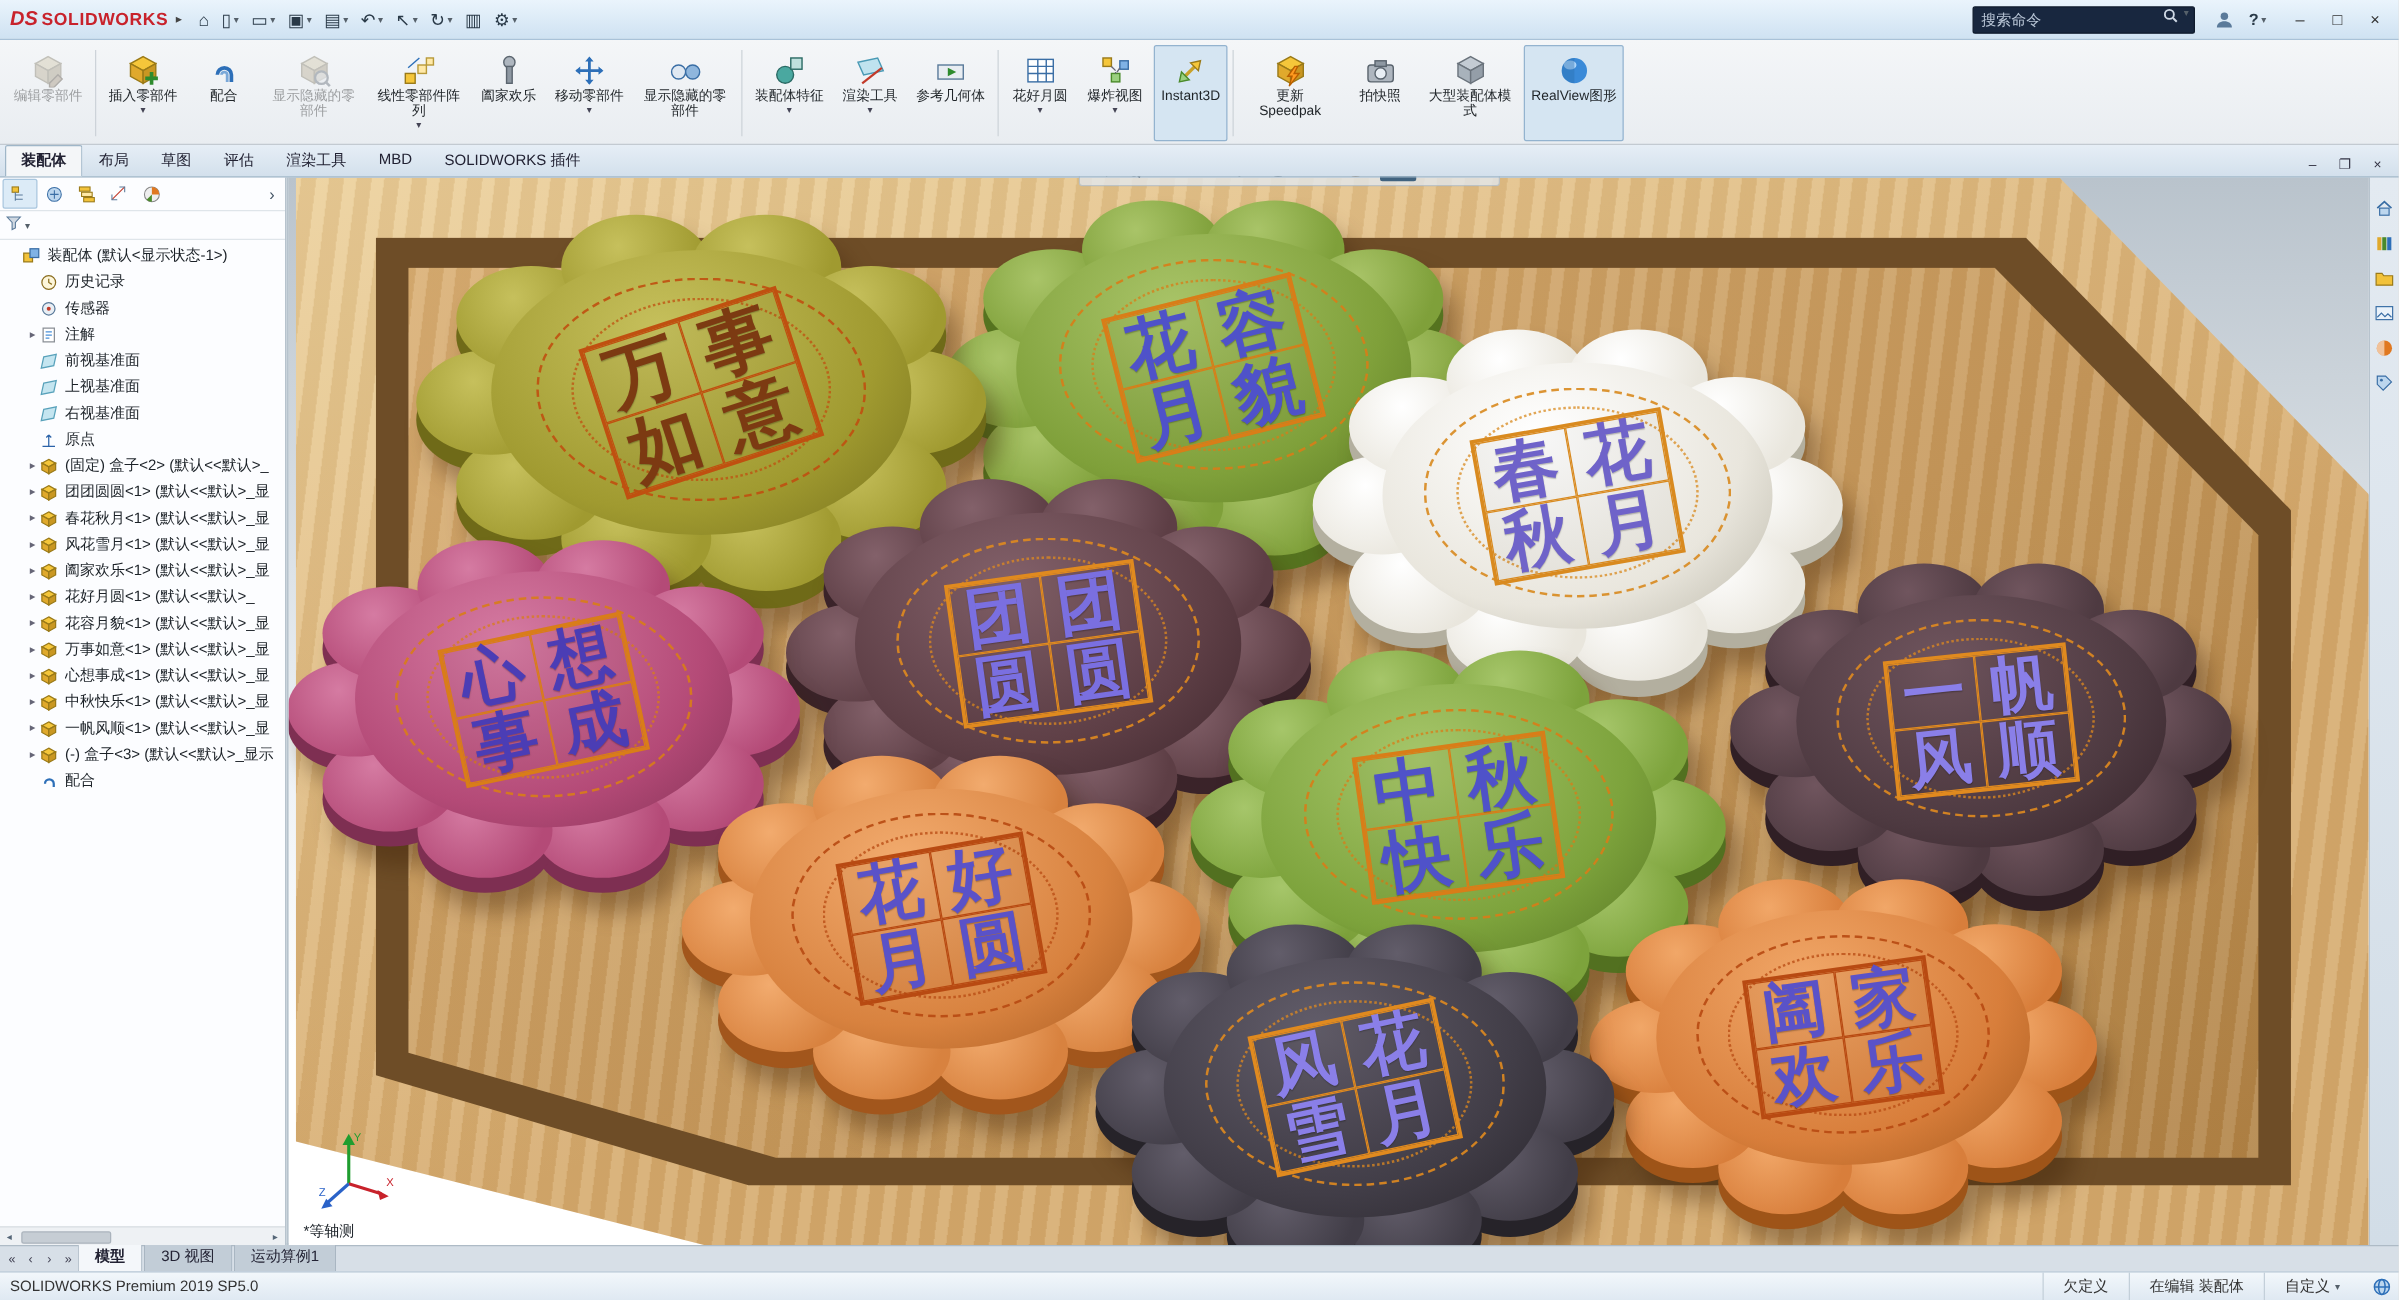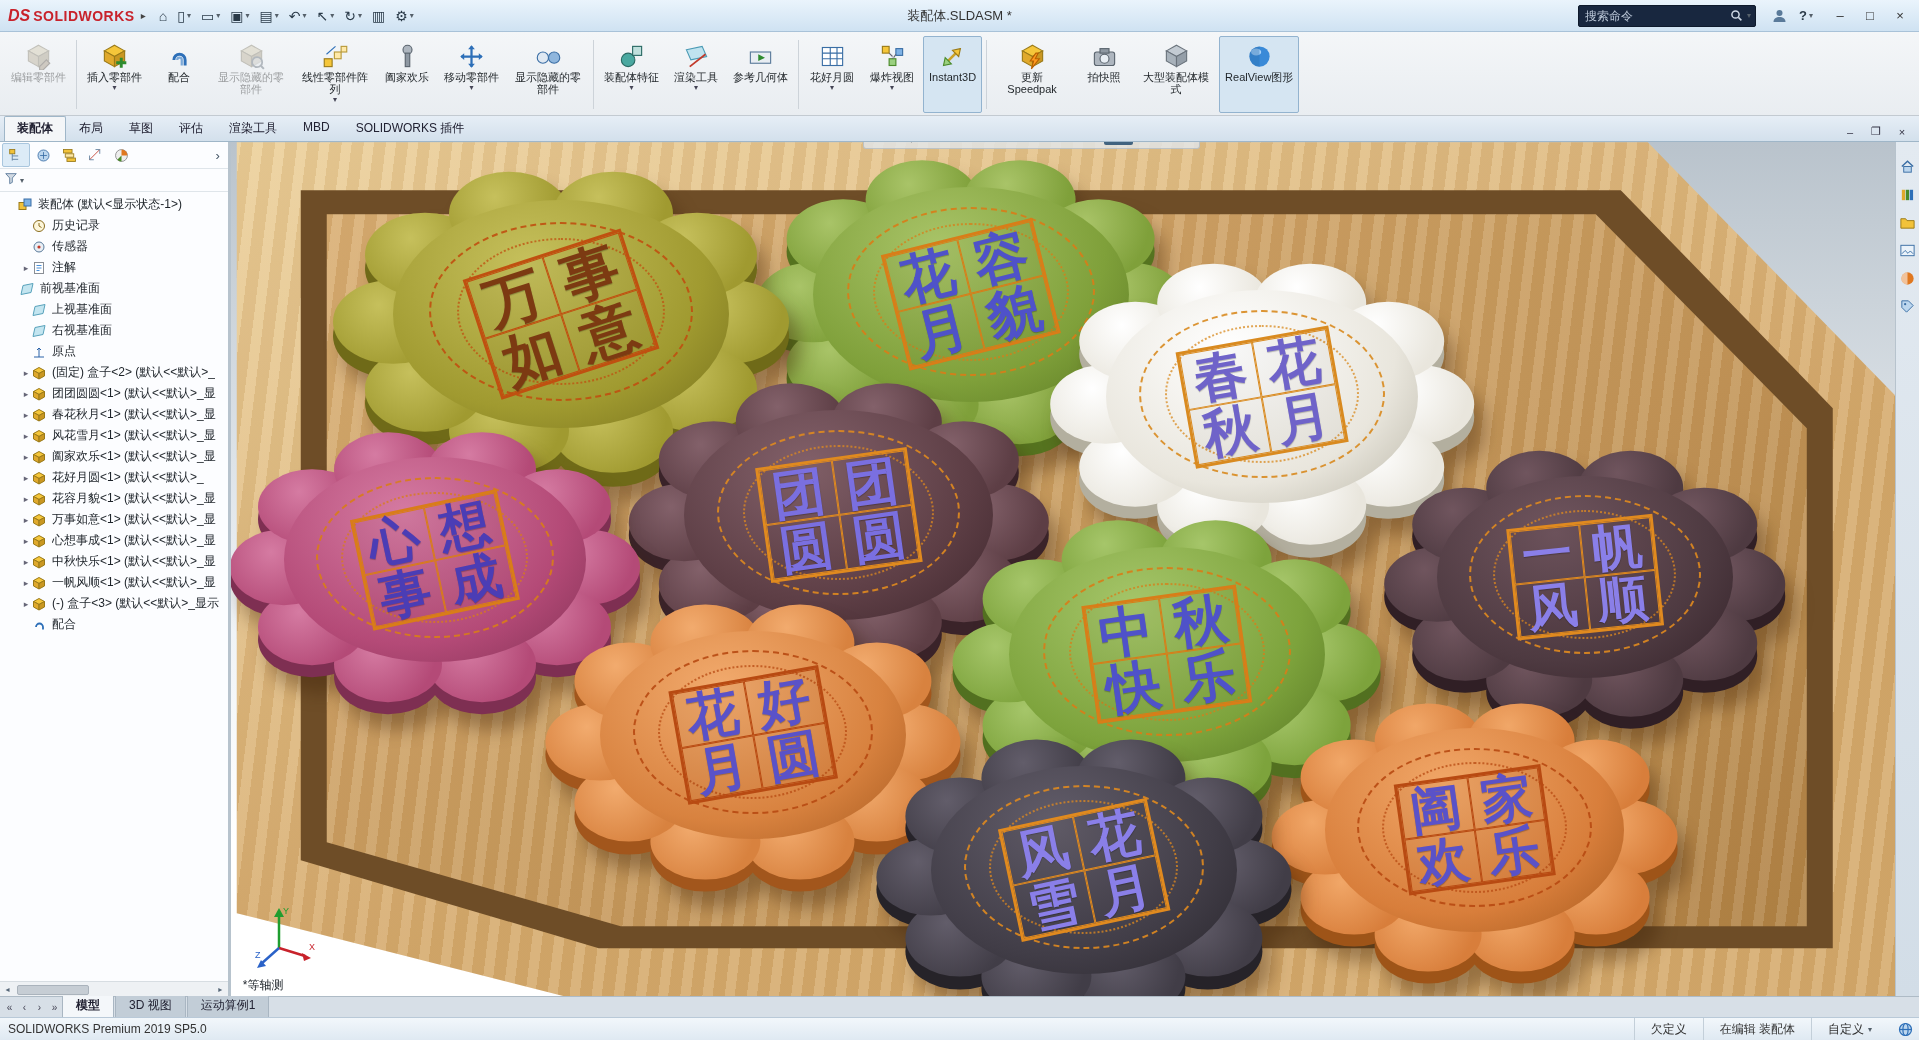--- a/index.html
+++ b/index.html
@@ -12,21 +12,21 @@
   .logo{display:flex;align-items:baseline;margin:0 6px 0 4px;}
   .logo .ds{font-style:italic;font-weight:bold;color:#c8222b;font-size:16px;margin-right:3px;}
   .logo .sw{font-weight:bold;color:#c8222b;font-size:14px;letter-spacing:.5px;}
   .logo-arrow{color:#444;font-size:10px;margin-right:8px;cursor:pointer;}
   .qa{display:flex;align-items:center;}
   .qa-btn{display:flex;align-items:center;height:24px;padding:0 4px;margin:0 1px;border-radius:2px;color:#2a3a48;font-size:14px;cursor:pointer;}
   .qa-g{font-size:14px;line-height:14px;}
   .dd{font-size:8px;color:#55606a;margin-left:2px;}
   .tb-title{position:absolute;left:0;right:0;text-align:center;font-size:13px;color:#333;pointer-events:none;}
   .tb-right{margin-left:auto;display:flex;align-items:center;z-index:2;}
-  .search-box{display:flex;align-items:center;width:168px;height:20px;background:#18273f;border:1px solid #0e1a2c;border-radius:2px;padding:0 4px;margin-right:10px;}
+  .search-box{display:flex;width:168px;height:20px;background:#18273f;border:1px solid #0e1a2c;border-radius:2px;padding:0 4px;margin-right:10px;}
   .search-box input{flex:1;background:transparent;border:none;outline:none;color:#dfe8f2;font-size:12px;width:100px;}
   .search-box input::placeholder{color:#b9c6d6;}
   .sb-mag{display:flex;margin:0 2px;}
   .tb-ico{margin:0 6px;display:flex;cursor:pointer;}
   .tb-help{font-size:13px;font-weight:bold;color:#2a3a48;margin:0 6px;cursor:pointer;display:flex;align-items:center;}
   .win-controls{display:flex;margin-left:6px;}
   .win-btn{width:30px;height:24px;display:flex;align-items:center;justify-content:center;font-size:13px;color:#333;cursor:pointer;}
 
   
   .ribbon{height:85px;background:linear-gradient(#f4f6f8,#e9edf1);border-bottom:1px solid #c3cad1;display:flex;align-items:stretch;padding:2px 4px 0;position:relative;z-index:55;}
@@ -169,21 +169,20 @@
           <span class="dd">▾</span>
         </span>
         <span class="qa-btn">
           <span class="qa-g">▥</span>
         </span>
         <span class="qa-btn">
           <span class="qa-g">⚙</span>
           <span class="dd">▾</span>
         </span>
       </span>
-    <span class="tb-title">装配体.SLDASM *</span>
     <span class="tb-right">
       <span class="search-box">
         <input readonly="" placeholder="搜索命令" style="">
         <span class="sb-mag">
           <svg width="13" height="13" viewBox="0 0 13 13" fill="none" stroke="#cfd9e6" stroke-width="1.5">
               <circle cx="5.5" cy="5.5" r="3.6"></circle>
               <path d="M8.4 8.4l3 3"></path>
             </svg>
         </span>
         <span class="dd">▾</span>
@@ -491,21 +490,21 @@
             <span class="tr-label">传感器</span>
           </div>
           <div class="tree-row" style="padding-left:20px">
             <span class="tr-arrow">▸</span>
             <span class="tr-ico"><svg viewBox="0 0 14 14">
                 <rect x="2.5" y="1.5" width="9" height="11" fill="#fff" stroke="#8a8f96"></rect>
                 <path d="M4.5 4.5h5M4.5 7h5M4.5 9.5h3" stroke="#4a90d9"></path>
               </svg></span>
             <span class="tr-label">注解</span>
           </div>
-          <div class="tree-row" style="padding-left:8px">
+          <div class="tree-row" style="padding-left:20px">
             <span class="tr-arrow"></span>
             <span class="tr-ico"><svg viewBox="0 0 14 14">
                 <polygon points="3,3.5 13,1.5 11,10.5 1,12.5" fill="#bfe3ef" stroke="#4a9ab5" opacity="0.92"></polygon>
               </svg></span>
             <span class="tr-label">前视基准面</span>
           </div>
           <div class="tree-row" style="padding-left:20px">
             <span class="tr-arrow"></span>
             <span class="tr-ico"><svg viewBox="0 0 14 14">
                 <polygon points="3,3.5 13,1.5 11,10.5 1,12.5" fill="#bfe3ef" stroke="#4a9ab5" opacity="0.92"></polygon>

